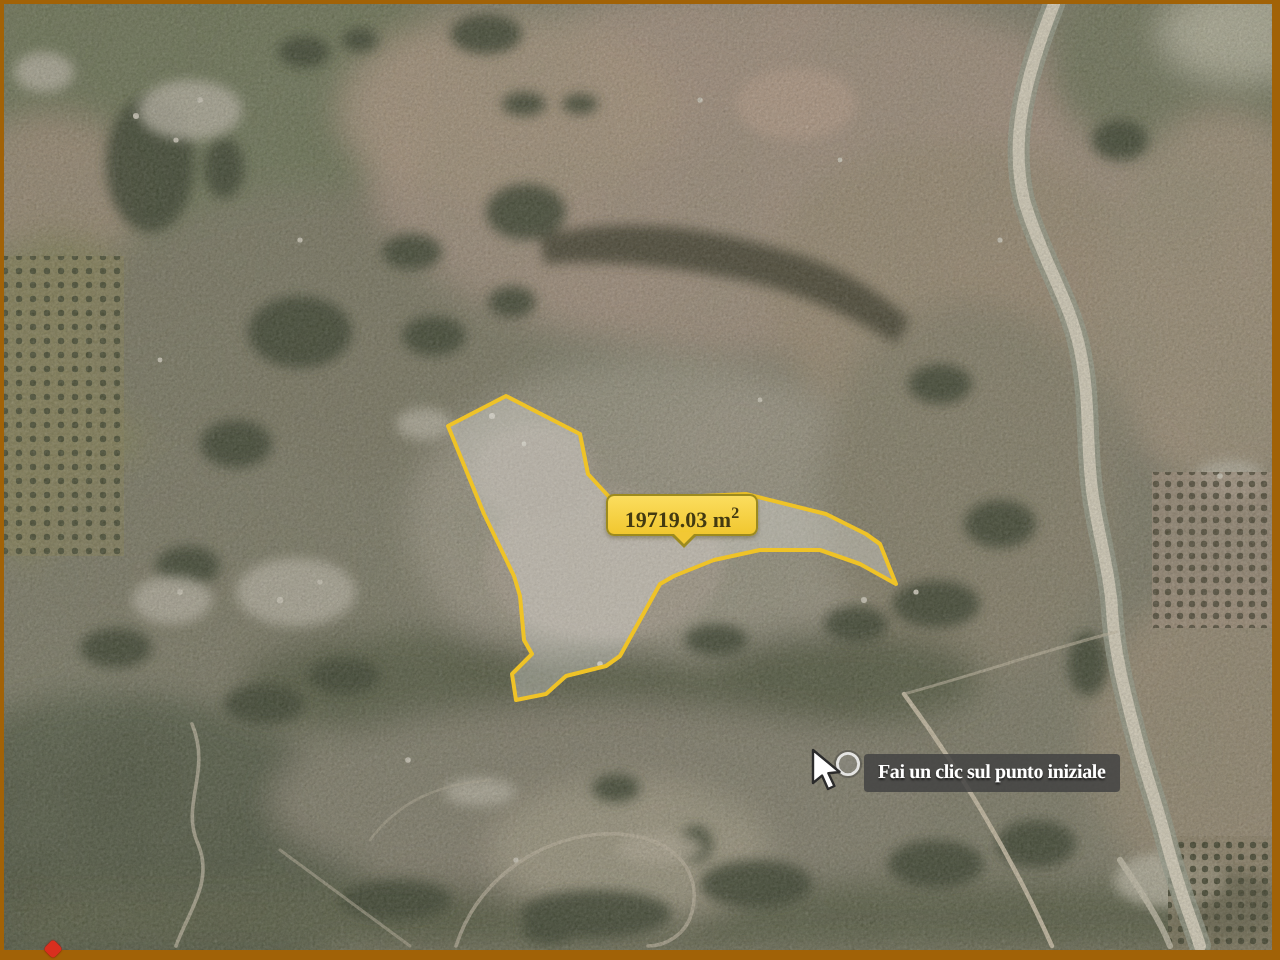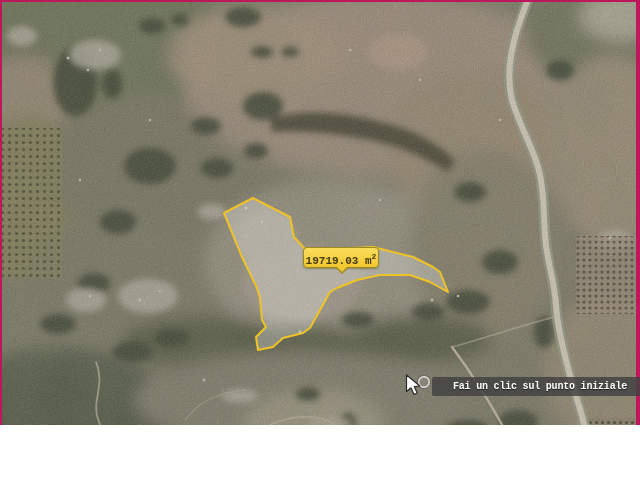--- a/index.html
+++ b/index.html
@@ -1,34 +1,34 @@
 <!DOCTYPE html>
 <html><head>
 <meta charset="utf-8">
 <style>
   html,body{margin:0;padding:0;background:#ffffff;}
-  .stage{position:relative;width:640px;height:425px;background:#be185d;overflow:hidden;
-         font-family:Liberation Mono, monospace;}
+  .stage{position:relative;width:640px;height:480px;background:#a16207;overflow:hidden;
+         font-family:Liberation Serif, serif;}
   .mapwrap{position:absolute;left:2px;top:2px;width:634px;height:473px;overflow:hidden;background:#7f7965;}
   .mapwrap svg{display:block;width:100%;height:100%;}
 
   
   .area-label{position:absolute;left:303px;top:247px;width:76px;height:21px;box-sizing:border-box;
       background:linear-gradient(#fbdd5e,#f1c72f);border:1px solid #9c8a1e;border-radius:4px;
       color:#433a11;font-size:11px;font-weight:bold;text-align:center;line-height:18px;
       box-shadow:0 1px 2px rgba(60,50,0,0.35);}
   .area-label sup{font-size:8px;}
   .area-tip-border{position:absolute;left:31px;bottom:-7px;width:0;height:0;
       border:7px solid transparent;border-bottom:none;border-top-color:#9c8a1e;}
   .area-tip{position:absolute;left:32px;bottom:-5px;width:0;height:0;
       border:6px solid transparent;border-bottom:none;border-top-color:#f2c battle;}
   .area-tip{border-top-color:#f2c835;}
 
   
-  .hint{position:absolute;left:432px;top:377px;height:19px;line-height:19px;padding:0 21px;
+  .hint{position:absolute;left:432px;top:377px;height:19px;line-height:19px;padding:0 7px;
       background:rgba(66,66,66,0.84);color:#ffffff;font-size:10px;font-weight:bold;
       letter-spacing:-0.2px;border-radius:2px;white-space:nowrap;
       text-shadow:0 1px 1px rgba(0,0,0,0.6);}
 
   .cursor{position:absolute;left:405px;top:374px;width:18px;height:24px;}
   .vertex{position:absolute;left:416px;top:374px;width:16px;height:16px;}
   .red-marker{position:absolute;left:23px;top:471px;width:7px;height:7px;background:#d92f1e;
       border-radius:2px;transform:rotate(45deg);box-shadow:0 0 1px #7a1208;}
 </style>
 </head>

